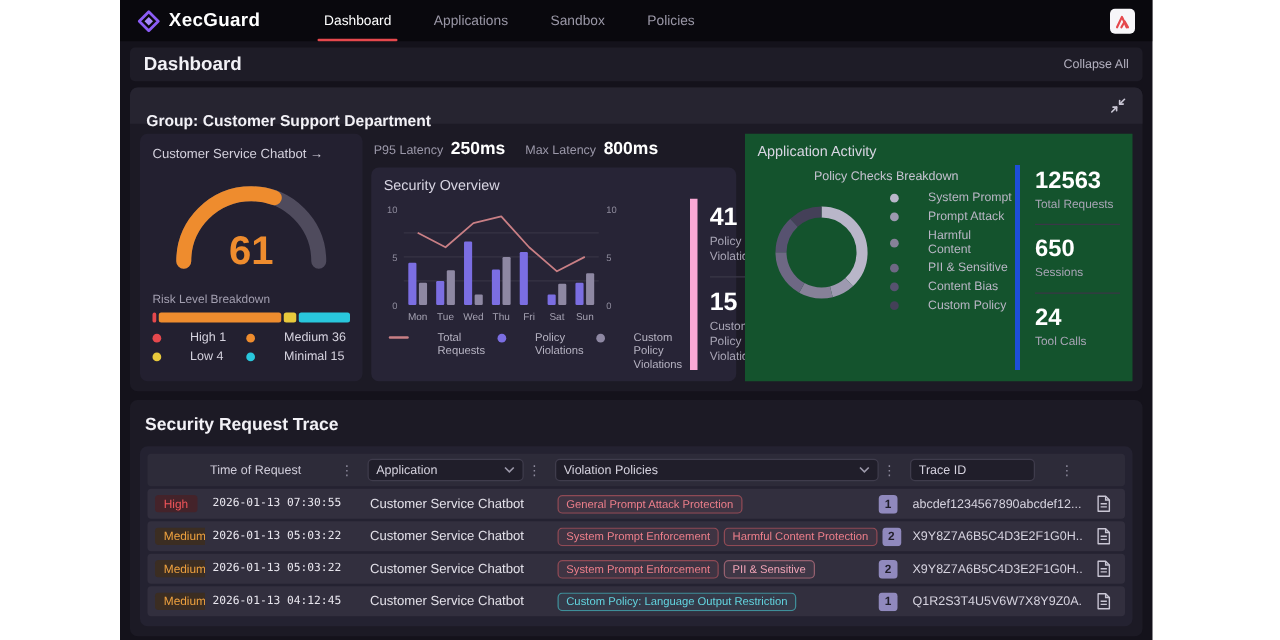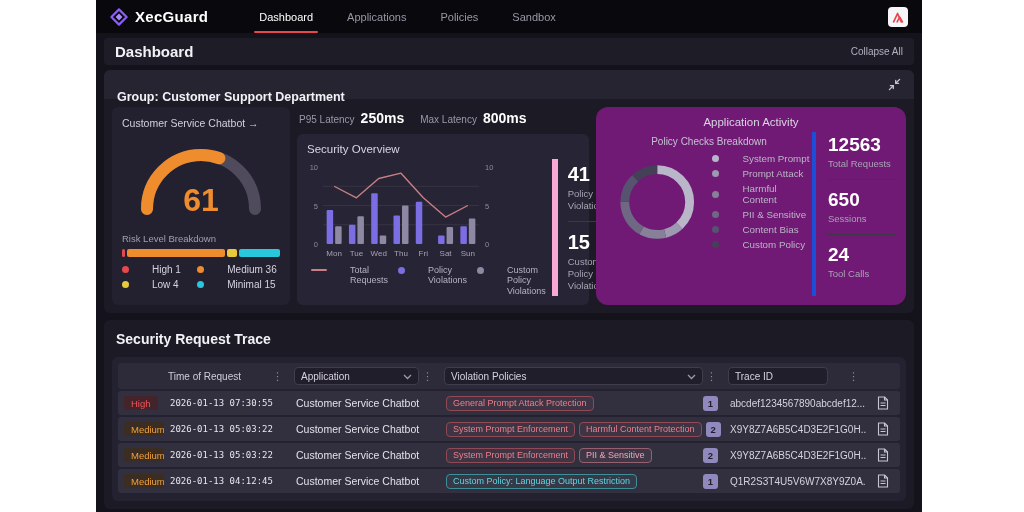--- a/index.html
+++ b/index.html
@@ -57,21 +57,21 @@
   .so-legend .lw { max-width:46px; }
   .so-legend .lw2 { max-width:66px; }
   .line-swatch { width:16px; height:2px; border-radius:1px; margin-top:4px; flex:none; }
   .so-legend .dot { margin-top:2px; }
   .stats-col { width:76px; border-left:6px solid #f9a8d4; margin-left:6px; padding:4px 0 0 10px; display:flex; flex-direction:column; }
   .stat-value { font-size:20px; font-weight:bold; color:#ffffff; }
   .stat-label { font-size:9.5px; color:#a7a4b4; line-height:1.25; margin-top:2px; }
   .stat-divider { border-top:1px solid #3a3747; margin:9px 0; }
 
   
-  .aa-card { flex:1; background:#701a75; border-radius:12px; padding:9px 10px; display:flex; flex-direction:column;align-items:center; }
+  .aa-card { flex:1; background:#14532d; border-radius:0; padding:9px 10px; display:flex; flex-direction:column; }
   .aa-body { flex:1; display:flex; }
   .aa-left { flex:1; display:flex; flex-direction:column; }
   .donut-title { font-size:10px; color:#c5c2d0; text-align:center; margin:4px 0 6px; }
   .donut-row { display:flex; align-items:center; gap:12px; padding-left:8px; }
   .donut-legend { display:flex; flex-direction:column; gap:4px; }
   .donut-legend .legend-item { font-size:9.8px; color:#b9b6c5; }
   .aa-stats { width:84px; border-left:4px solid #1d4ed8; padding:2px 0 0 12px; display:flex; flex-direction:column; }
   .aa-stats .stat-value { font-size:19px; }
 
   
@@ -119,22 +119,22 @@
         <svg width="18" height="18" viewBox="0 0 18 18">
           <path d="M9 1.4 L16.6 9 L9 16.6 L1.4 9 Z" fill="none" stroke="#8b5cf6" stroke-width="2.2" stroke-linejoin="round"></path>
           <path d="M9 5.6 L12.4 9 L9 12.4 L5.6 9 Z" fill="#a78bfa"></path>
         </svg>
       </span>
       <span class="brand-name">XecGuard</span>
     </div>
     <div class="nav-tabs">
         <div class="nav-tab active">Dashboard</div>
         <div class="nav-tab">Applications</div>
+        <div class="nav-tab">Sandbox</div>
         <div class="nav-tab">Policies</div>
-        <div class="nav-tab">Sandbox</div>
       </div>
     <div class="nav-spacer"></div>
     <div class="alert-btn">
       <span style="display:flex">
         <svg width="14" height="14" viewBox="0 0 16 16">
           <path d="M3 13.5 L7.5 4 L11.8 13.5" fill="none" stroke="#e5484d" stroke-width="2" stroke-linejoin="round" stroke-linecap="round"></path>
           <path d="M7 13.5 L10 8.2 L13 13.5" fill="none" stroke="#e5484d" stroke-width="2" stroke-linejoin="round" stroke-linecap="round"></path>
         </svg>
       </span>
     </div>

